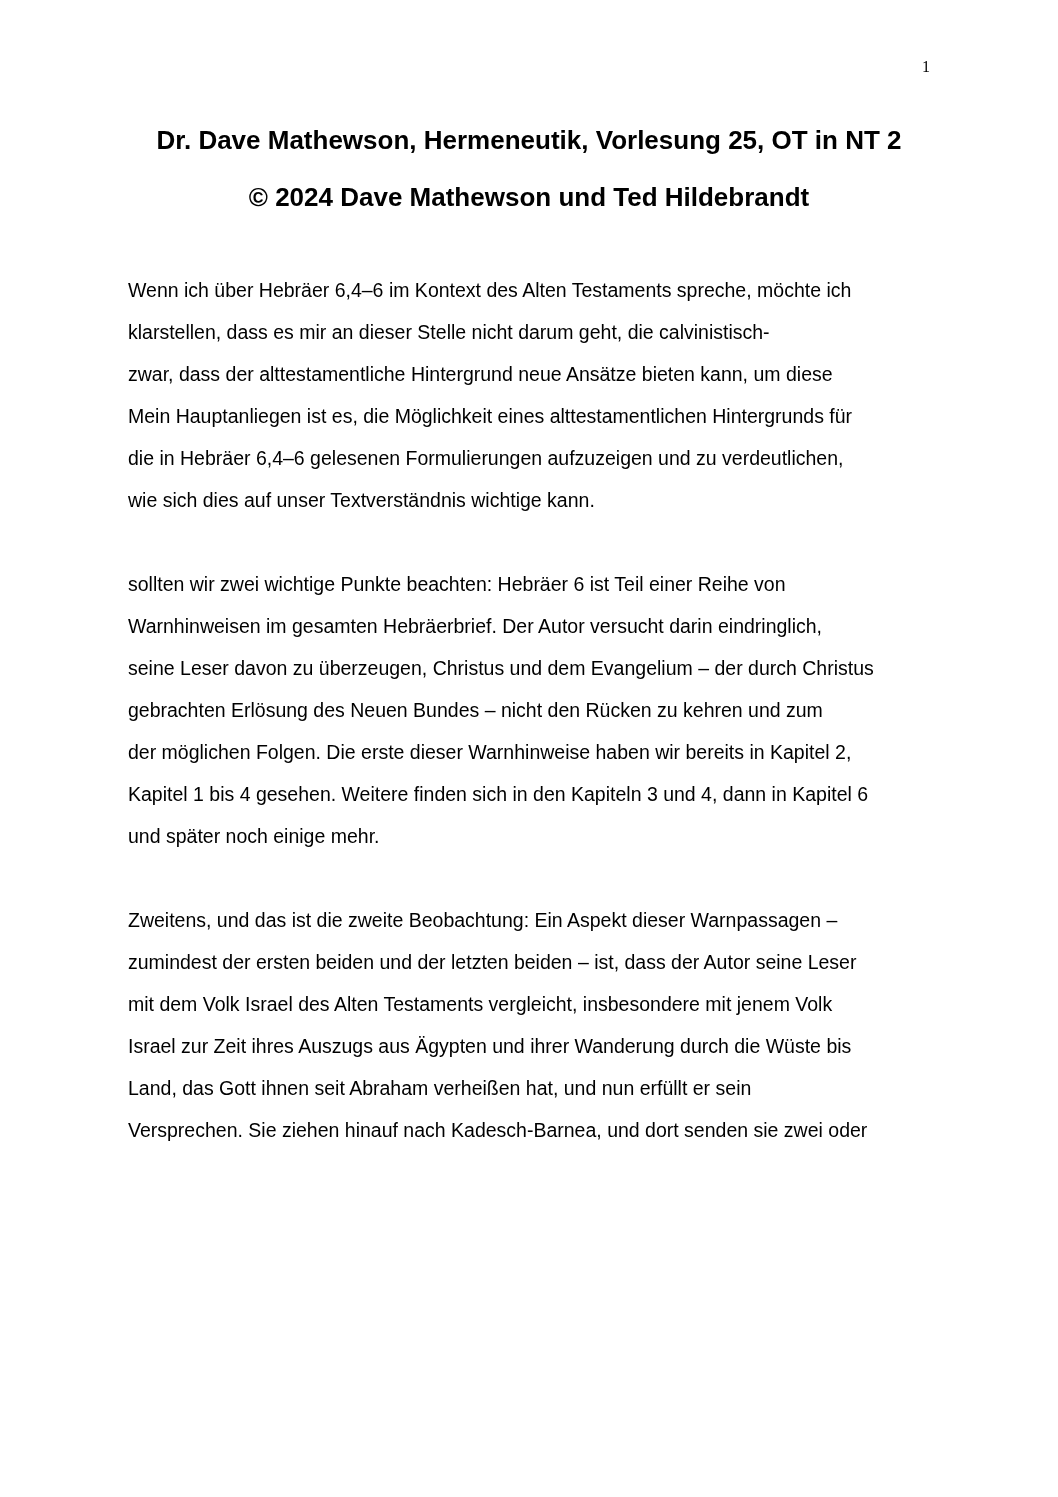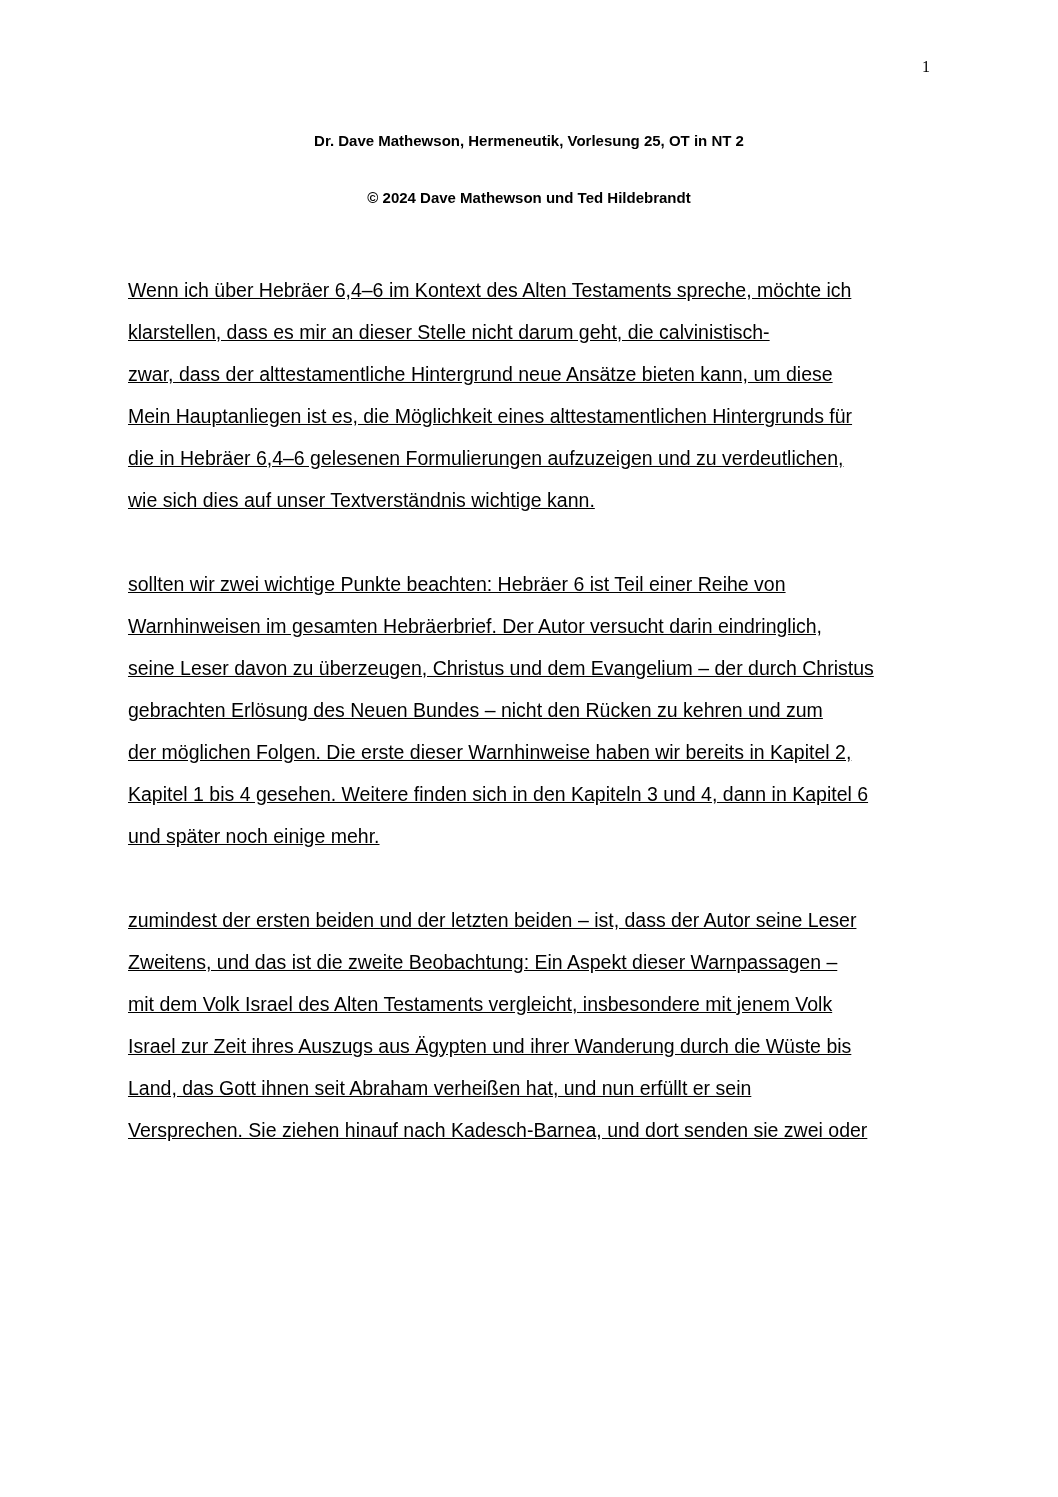--- a/index.html
+++ b/index.html
@@ -31,38 +31,37 @@
     line-height: 20px;
     color: #000000;
   }
   .titles {
     position: absolute;
     top: 112px;
     left: 128px;
     width: 802px;
     text-align: center;
     font-weight: bold;
-    font-size: 15px;
+    font-size: 26px;
     color: #000000;
   }
   .title-line {
     line-height: 57px;
     white-space: nowrap;
   }
   .doc-body {
     position: absolute;
     top: 269px;
     left: 128px;
     width: 810px;
     font-size: 19.5px;
     color: #000000;
   }
   .para {
     margin: 0 0 42px 0;
-    text-decoration: underline;
   }
   .line {
     line-height: 42px;
     white-space: nowrap;
   }
 </style>
 </head>
 <body>
 
 <div class="page">
@@ -85,21 +84,21 @@
       <div class="para">
         <div class="line">sollten wir zwei wichtige Punkte beachten: Hebräer 6 ist Teil einer Reihe von</div>
         <div class="line">Warnhinweisen im gesamten Hebräerbrief. Der Autor versucht darin eindringlich,</div>
         <div class="line">seine Leser davon zu überzeugen, Christus und dem Evangelium – der durch Christus</div>
         <div class="line">gebrachten Erlösung des Neuen Bundes – nicht den Rücken zu kehren und zum</div>
         <div class="line">der möglichen Folgen. Die erste dieser Warnhinweise haben wir bereits in Kapitel 2,</div>
         <div class="line">Kapitel 1 bis 4 gesehen. Weitere finden sich in den Kapiteln 3 und 4, dann in Kapitel 6</div>
         <div class="line">und später noch einige mehr.</div>
       </div>
       <div class="para">
+        <div class="line">Zweitens, und das ist die zweite Beobachtung: Ein Aspekt dieser Warnpassagen –</div>
         <div class="line">zumindest der ersten beiden und der letzten beiden – ist, dass der Autor seine Leser</div>
-        <div class="line">Zweitens, und das ist die zweite Beobachtung: Ein Aspekt dieser Warnpassagen –</div>
         <div class="line">mit dem Volk Israel des Alten Testaments vergleicht, insbesondere mit jenem Volk</div>
         <div class="line">Israel zur Zeit ihres Auszugs aus Ägypten und ihrer Wanderung durch die Wüste bis</div>
         <div class="line">Land, das Gott ihnen seit Abraham verheißen hat, und nun erfüllt er sein</div>
         <div class="line">Versprechen. Sie ziehen hinauf nach Kadesch-Barnea, und dort senden sie zwei oder</div>
       </div>
     </div>
 </div>
 
 </body></html>

